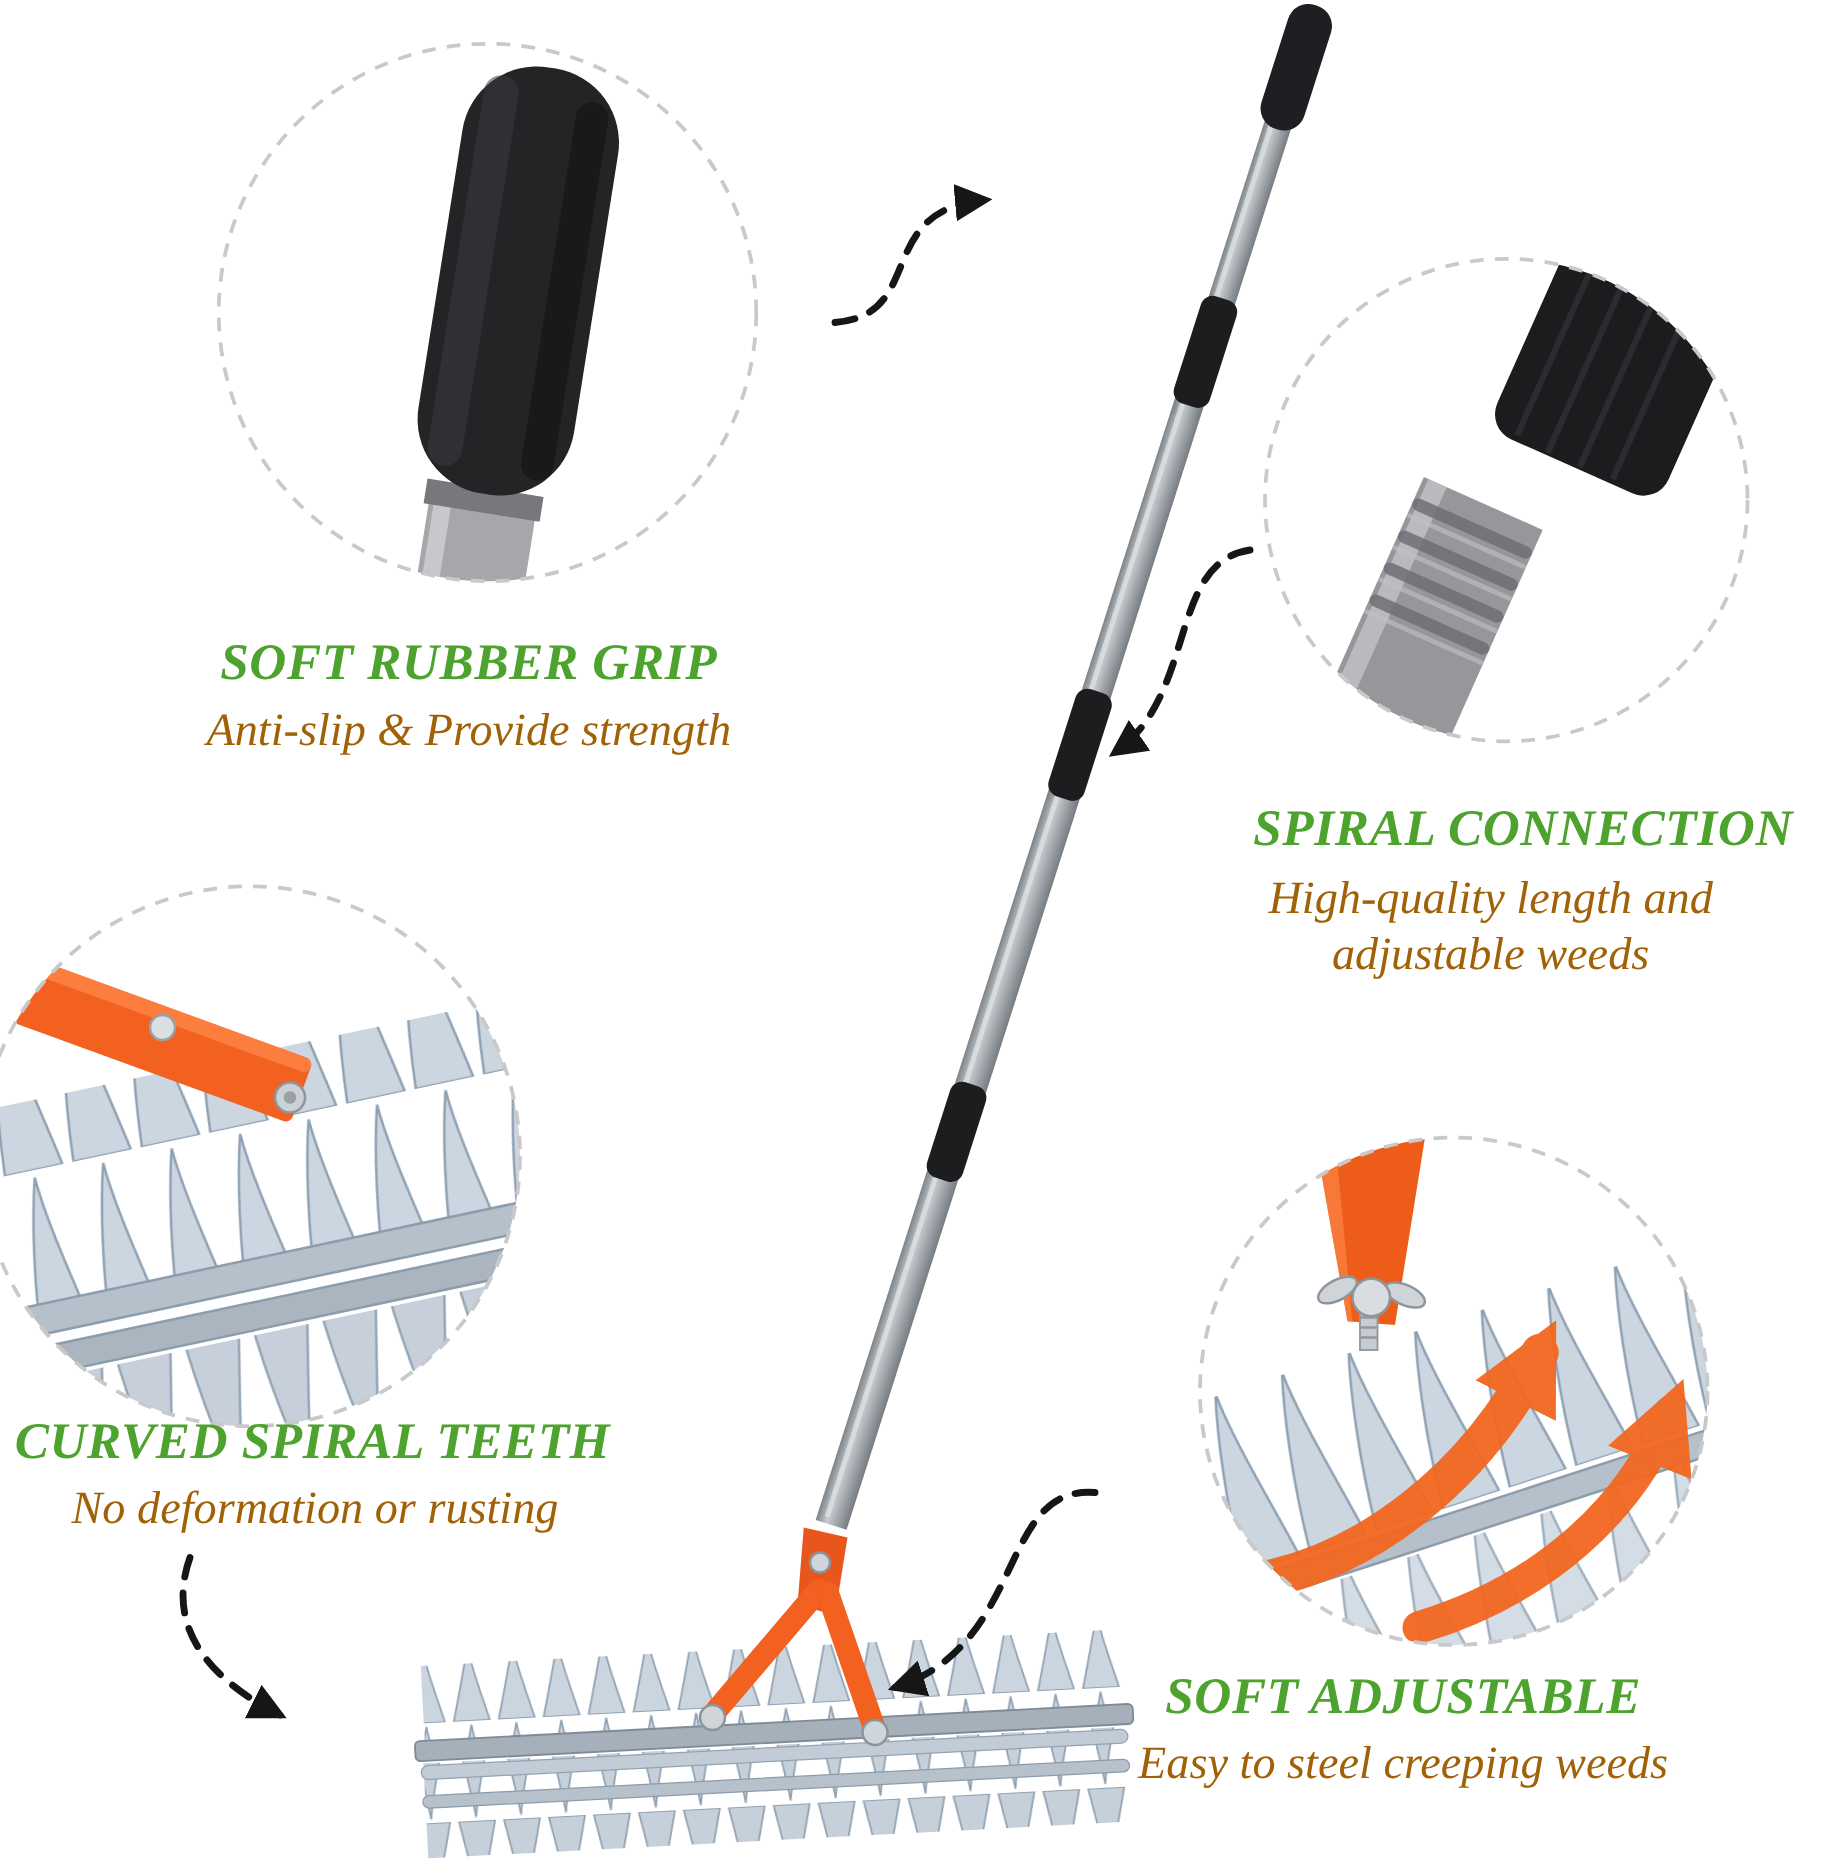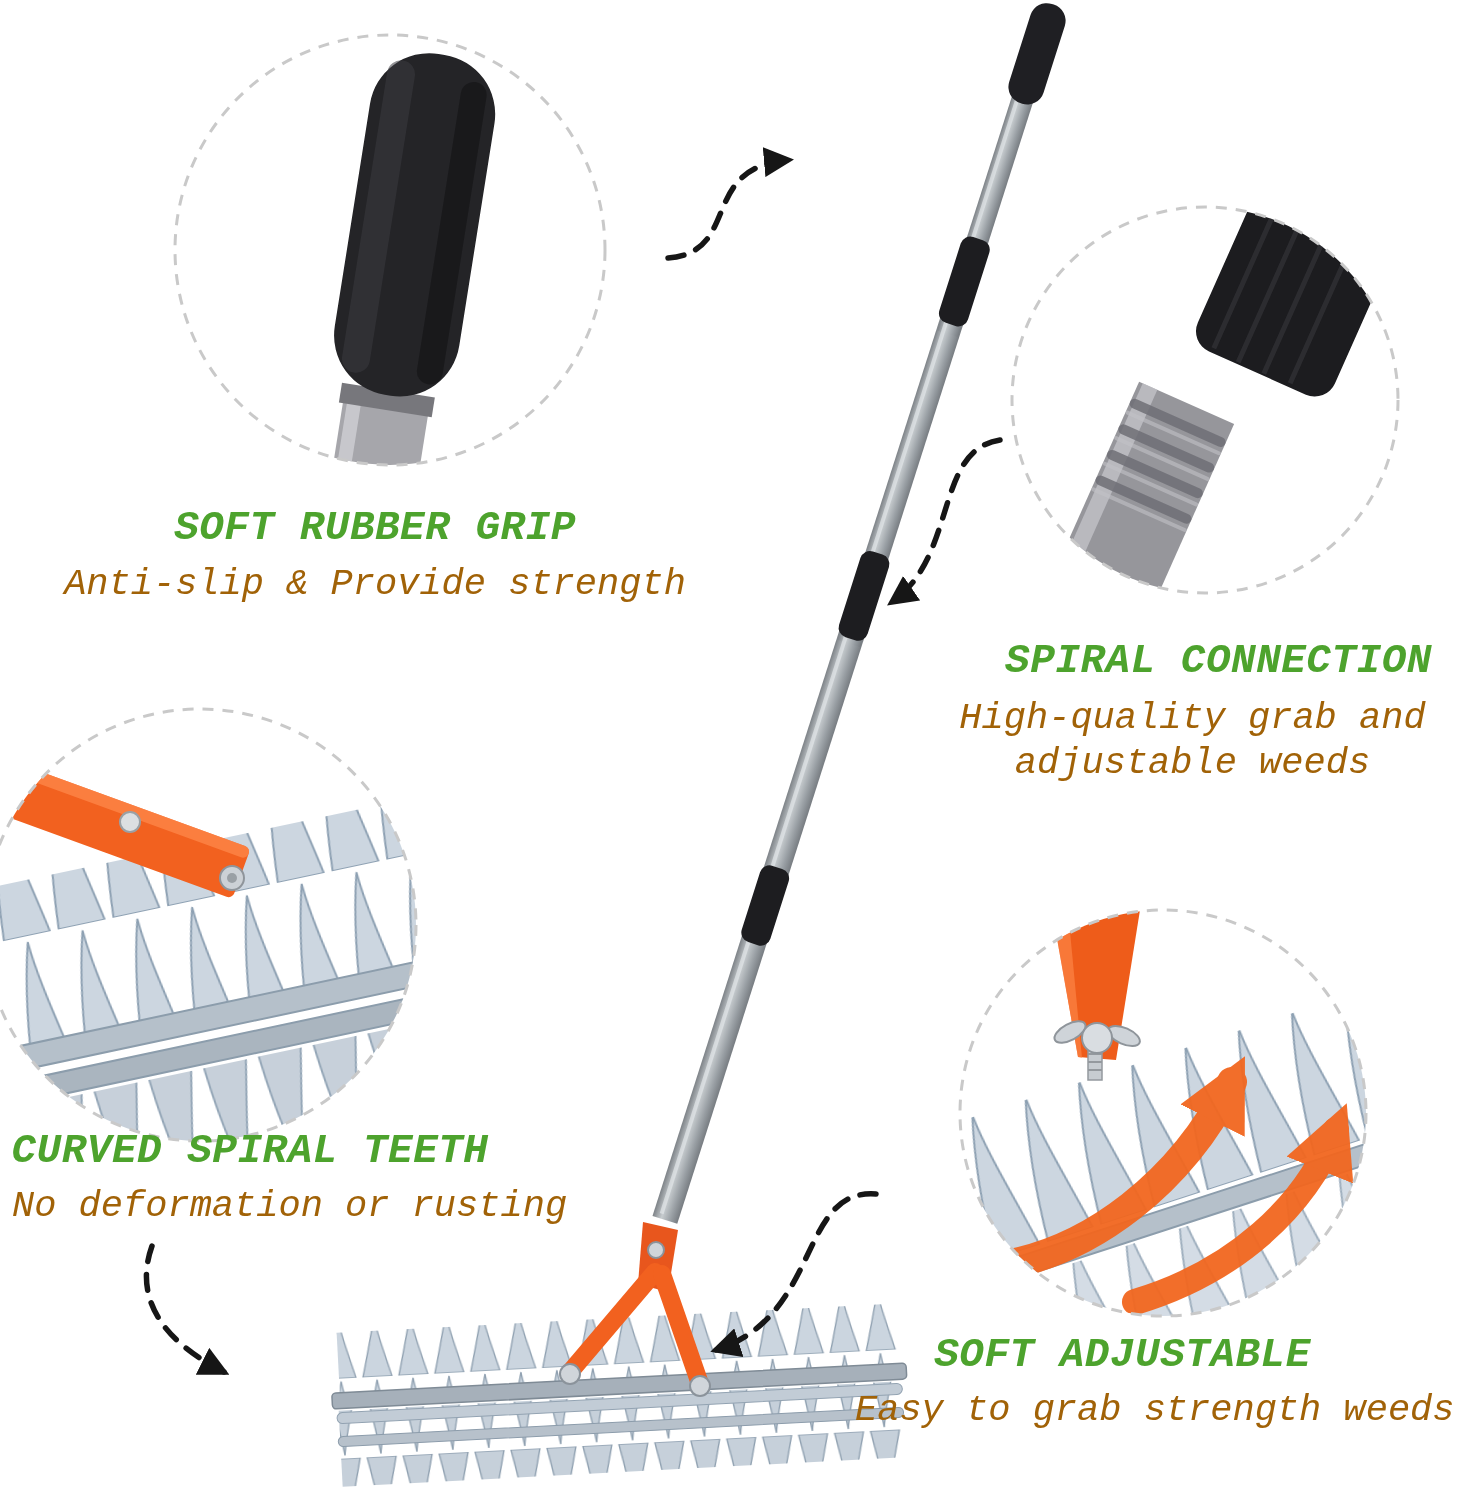--- a/index.html
+++ b/index.html
@@ -1,21 +1,21 @@
 <!DOCTYPE html>
 <html><head>
 <meta charset="utf-8">
 <style>
   html,body{margin:0;padding:0;background:#ffffff;}
   .canvas{
     position:relative;
     width:1462px;height:1500px;
     background:#ffffff;
     overflow:hidden;
-    font-family:Liberation Mono, monospace;
+    font-family:Liberation Serif, serif;
   }
   .stage{position:absolute;left:0;top:0;width:1462px;height:1500px;}
   .ftitle{
     position:absolute;
     color:#4da32d;
     font-weight:700;
     font-style:italic;
     font-size:41px;
     letter-spacing:.5px;
     text-align:center;
@@ -218,22 +218,22 @@
       <path d="M 1000,440 C 934,450 958,556 892,602" marker-end="url(#arrowBlack)"></path>
       <path d="M 876,1194 C 798,1188 822,1316 716,1350" marker-end="url(#arrowBlack)"></path>
       <path d="M 152,1246 C 132,1302 168,1344 224,1372" marker-end="url(#arrowBlack)"></path>
     </g>
   </svg>
 
   <div class="ftitle f0-title">SOFT RUBBER GRIP</div>
   <div class="fsub   f0-sub">Anti-slip &amp; Provide strength</div>
 
   <div class="ftitle f1-title">SPIRAL CONNECTION</div>
-  <div class="fsub   f1-sub1">High-quality grab and</div>
+  <div class="fsub   f1-sub1">High-quality length and</div>
   <div class="fsub   f1-sub2">adjustable weeds</div>
 
   <div class="ftitle f2-title">CURVED SPIRAL TEETH</div>
   <div class="fsub   f2-sub">No deformation or rusting</div>
 
   <div class="ftitle f3-title">SOFT ADJUSTABLE</div>
-  <div class="fsub   f3-sub">Easy to grab strength weeds</div>
+  <div class="fsub   f3-sub">Easy to steel creeping weeds</div>
 
 </div>
 
 </body></html>

